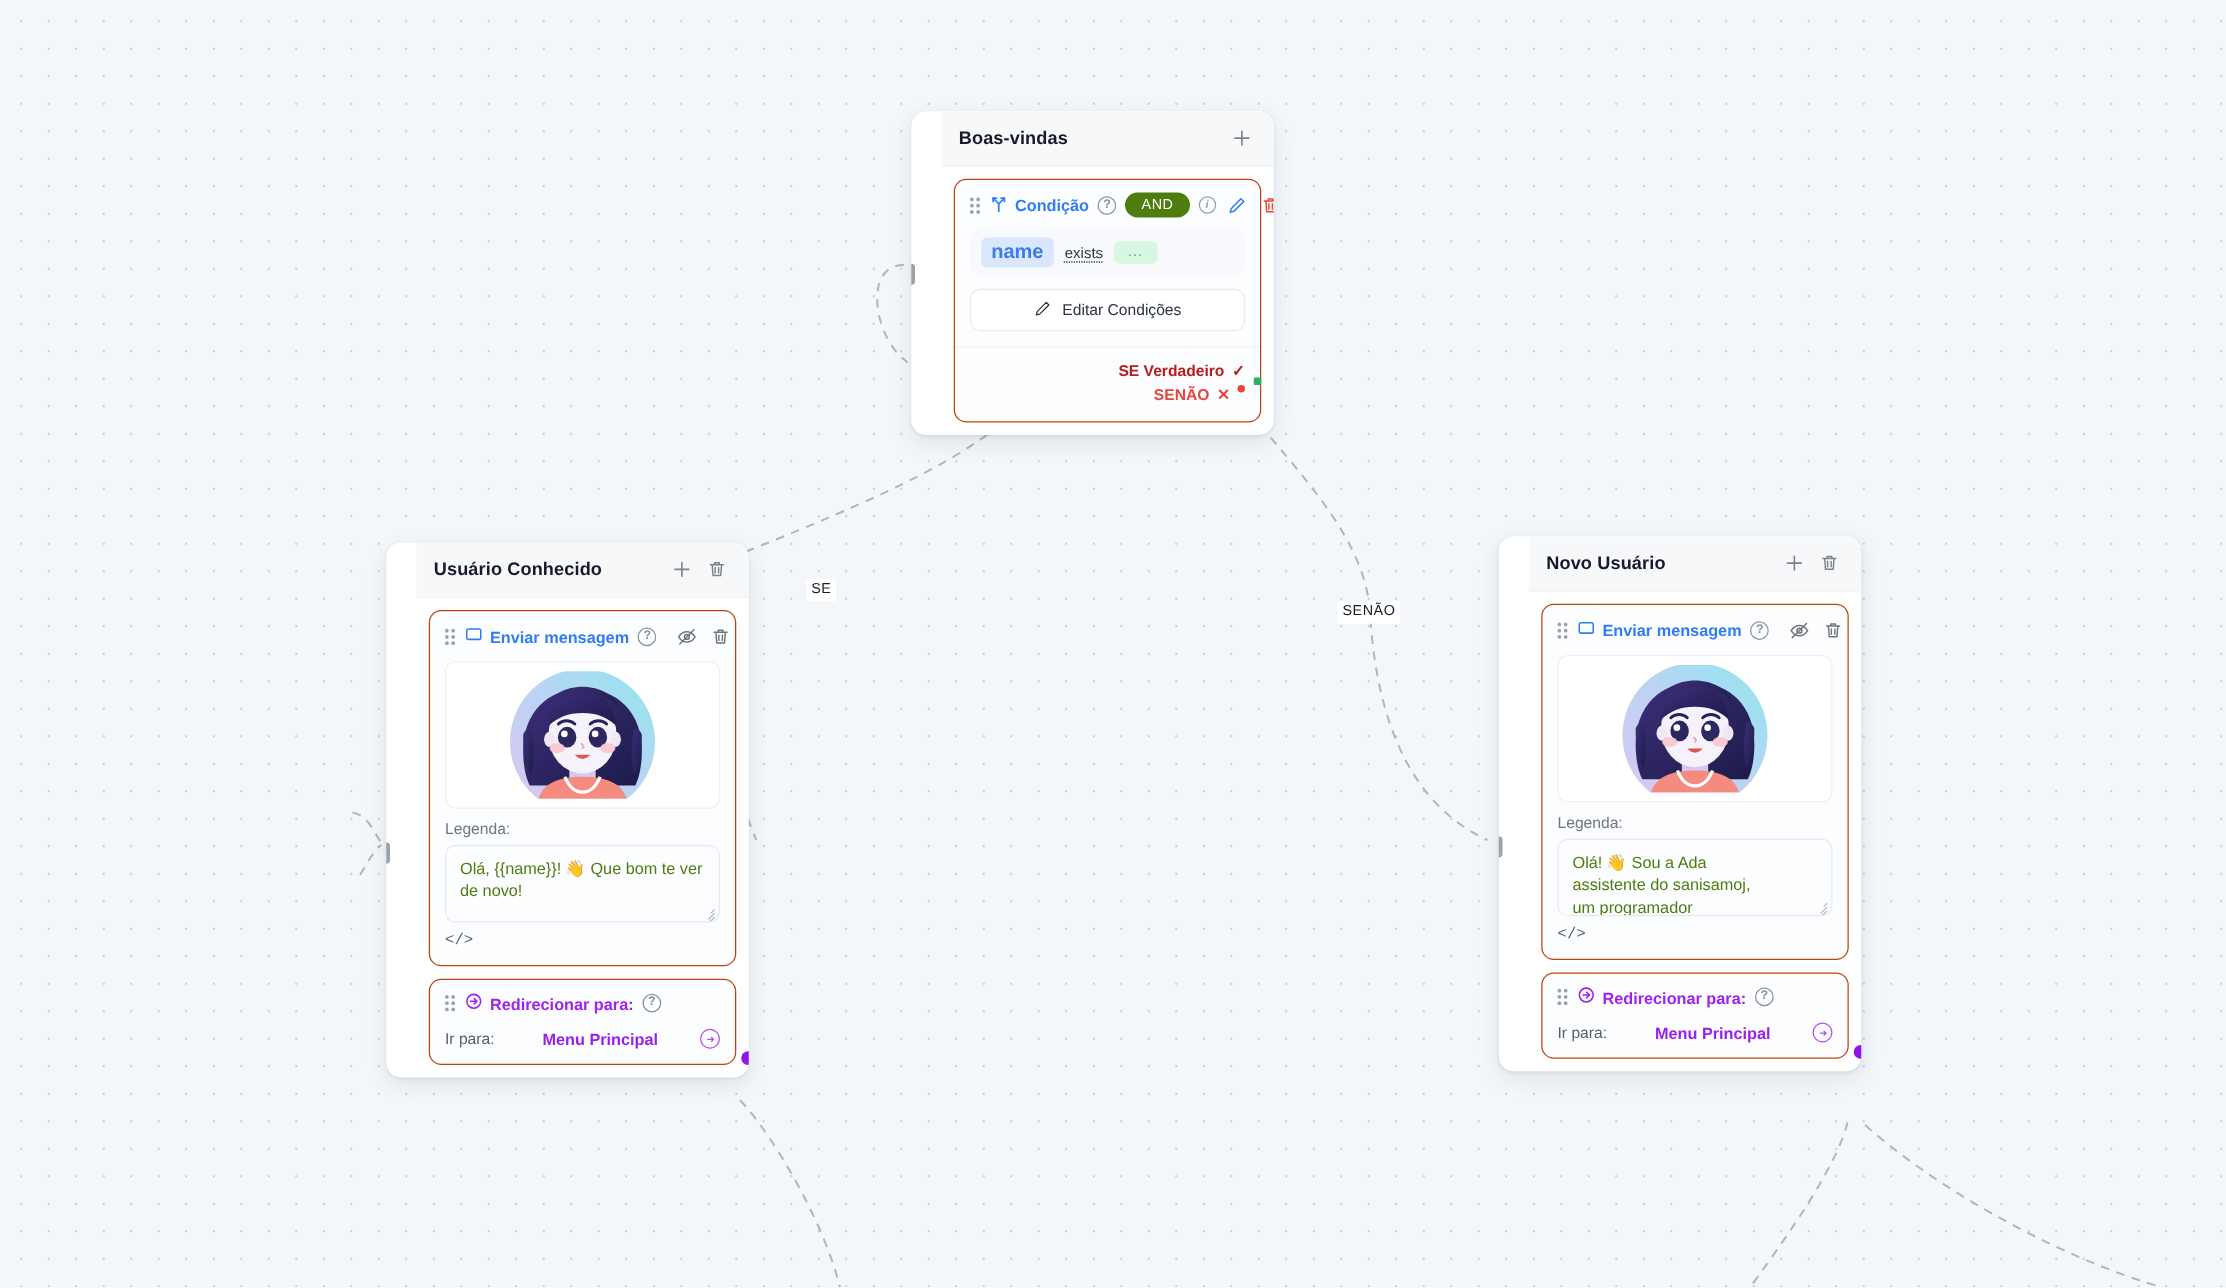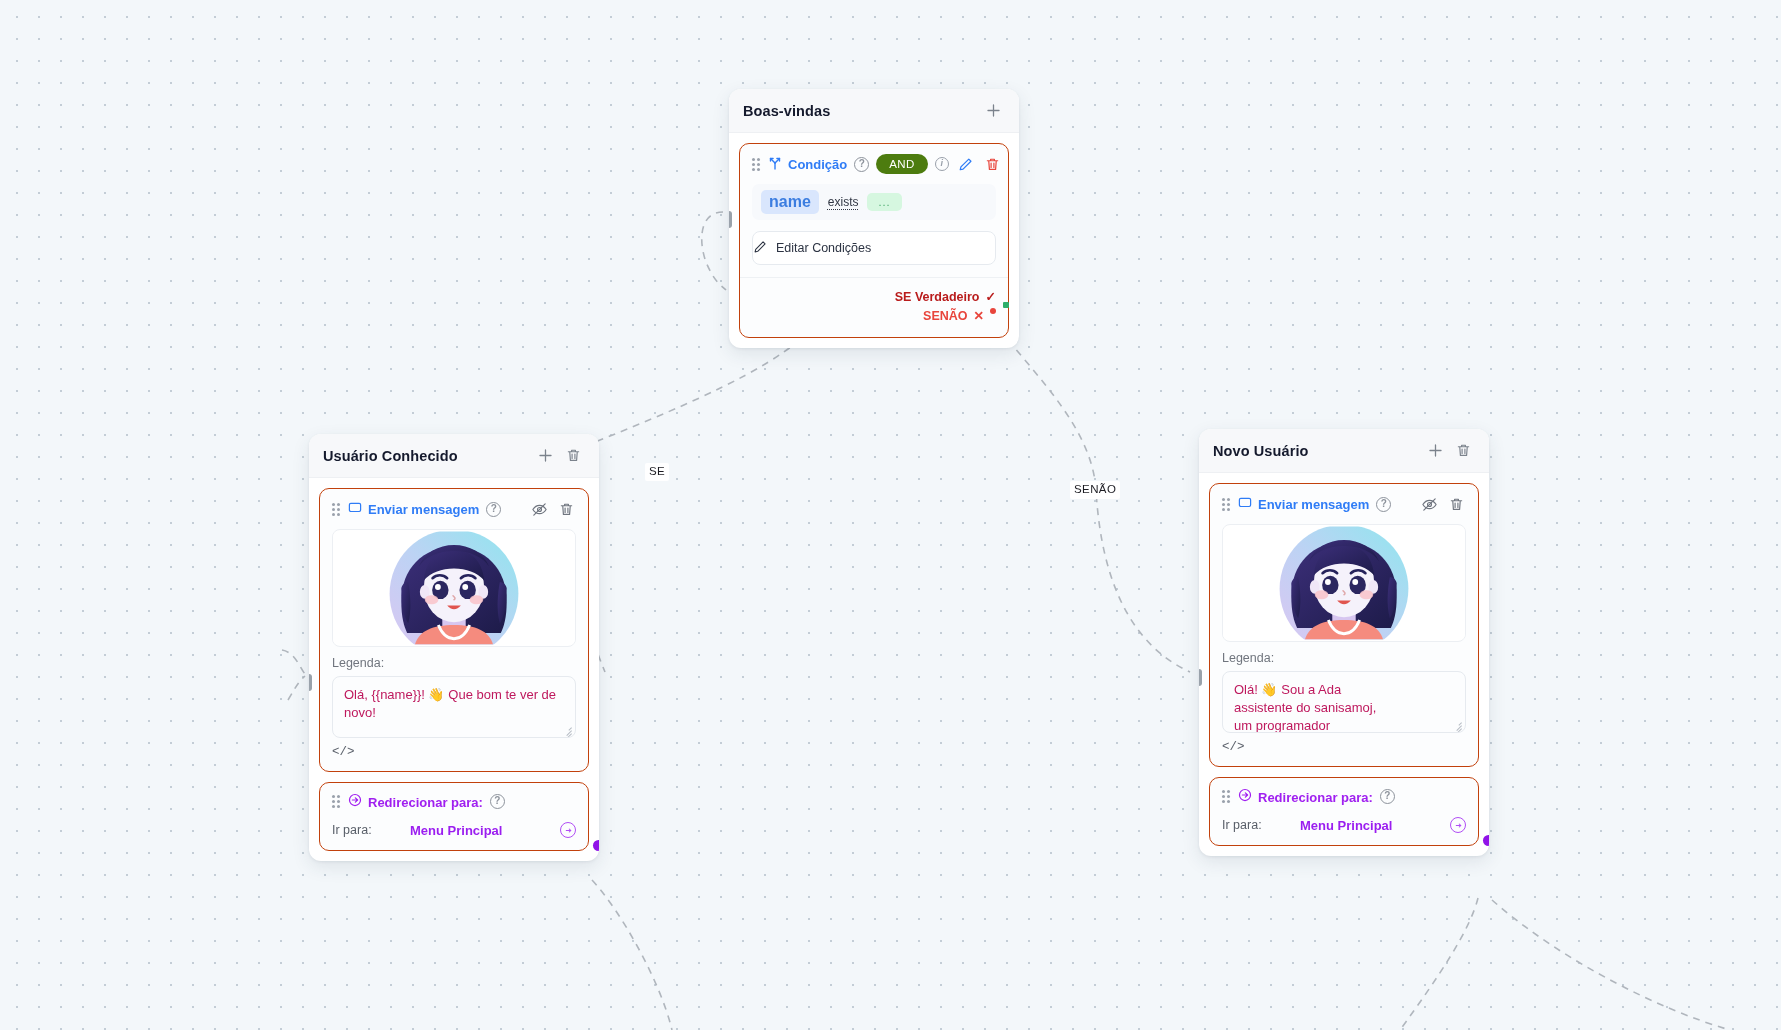--- a/index.html
+++ b/index.html
@@ -48,20 +48,21 @@
     white-space: nowrap;
   }
 
   
   .node {
     position: absolute;
     background: #ffffff;
     border-radius: 12px;
     box-shadow: 0 6px 18px rgba(40,55,80,.10), 0 1px 3px rgba(40,55,80,.08);
     overflow: hidden;
+    padding-left: 24px;
   }
 
   .node-header {
     display: flex;
     align-items: center;
     height: 44px;
     padding: 0 14px;
     background: #f7f8fa;
     border-bottom: 1px solid #eef0f3;
   }
@@ -209,20 +210,21 @@
   }
 
   .edit-cond-btn {
     width: 100%;
     border: 1px solid #e6eaef;
     background: #ffffff;
     border-radius: 8px;
     height: 34px;
     display: flex;
     align-items: center;
+    justify-content: center;
     gap: 9px;
     font-size: 12.5px;
     color: #2c3342;
     cursor: pointer;
   }
 
   .branch-sep {
     border-top: 1px solid #eef1f4;
     margin: 12px -12px 0;
     padding: 9px 12px 0;
@@ -263,21 +265,21 @@
     border: 1px solid #e6eaef;
     border-radius: 8px;
     background: #fcfdfe;
     padding: 9px 11px;
     position: relative;
     overflow: hidden;
   }
   .textarea-box p {
     font-size: 13px;
     line-height: 1.38;
-    color: #be185d;
+    color: #4d7c0f;
     white-space: pre-line;
   }
   .resize-grip {
     position: absolute;
     right: 3px; bottom: 2px;
     width: 11px; height: 11px;
     cursor: nwse-resize;
   }
   .resize-grip span {
     position:absolute; right:0; background:#b6bcc4; height:1px; transform-origin: right bottom;

